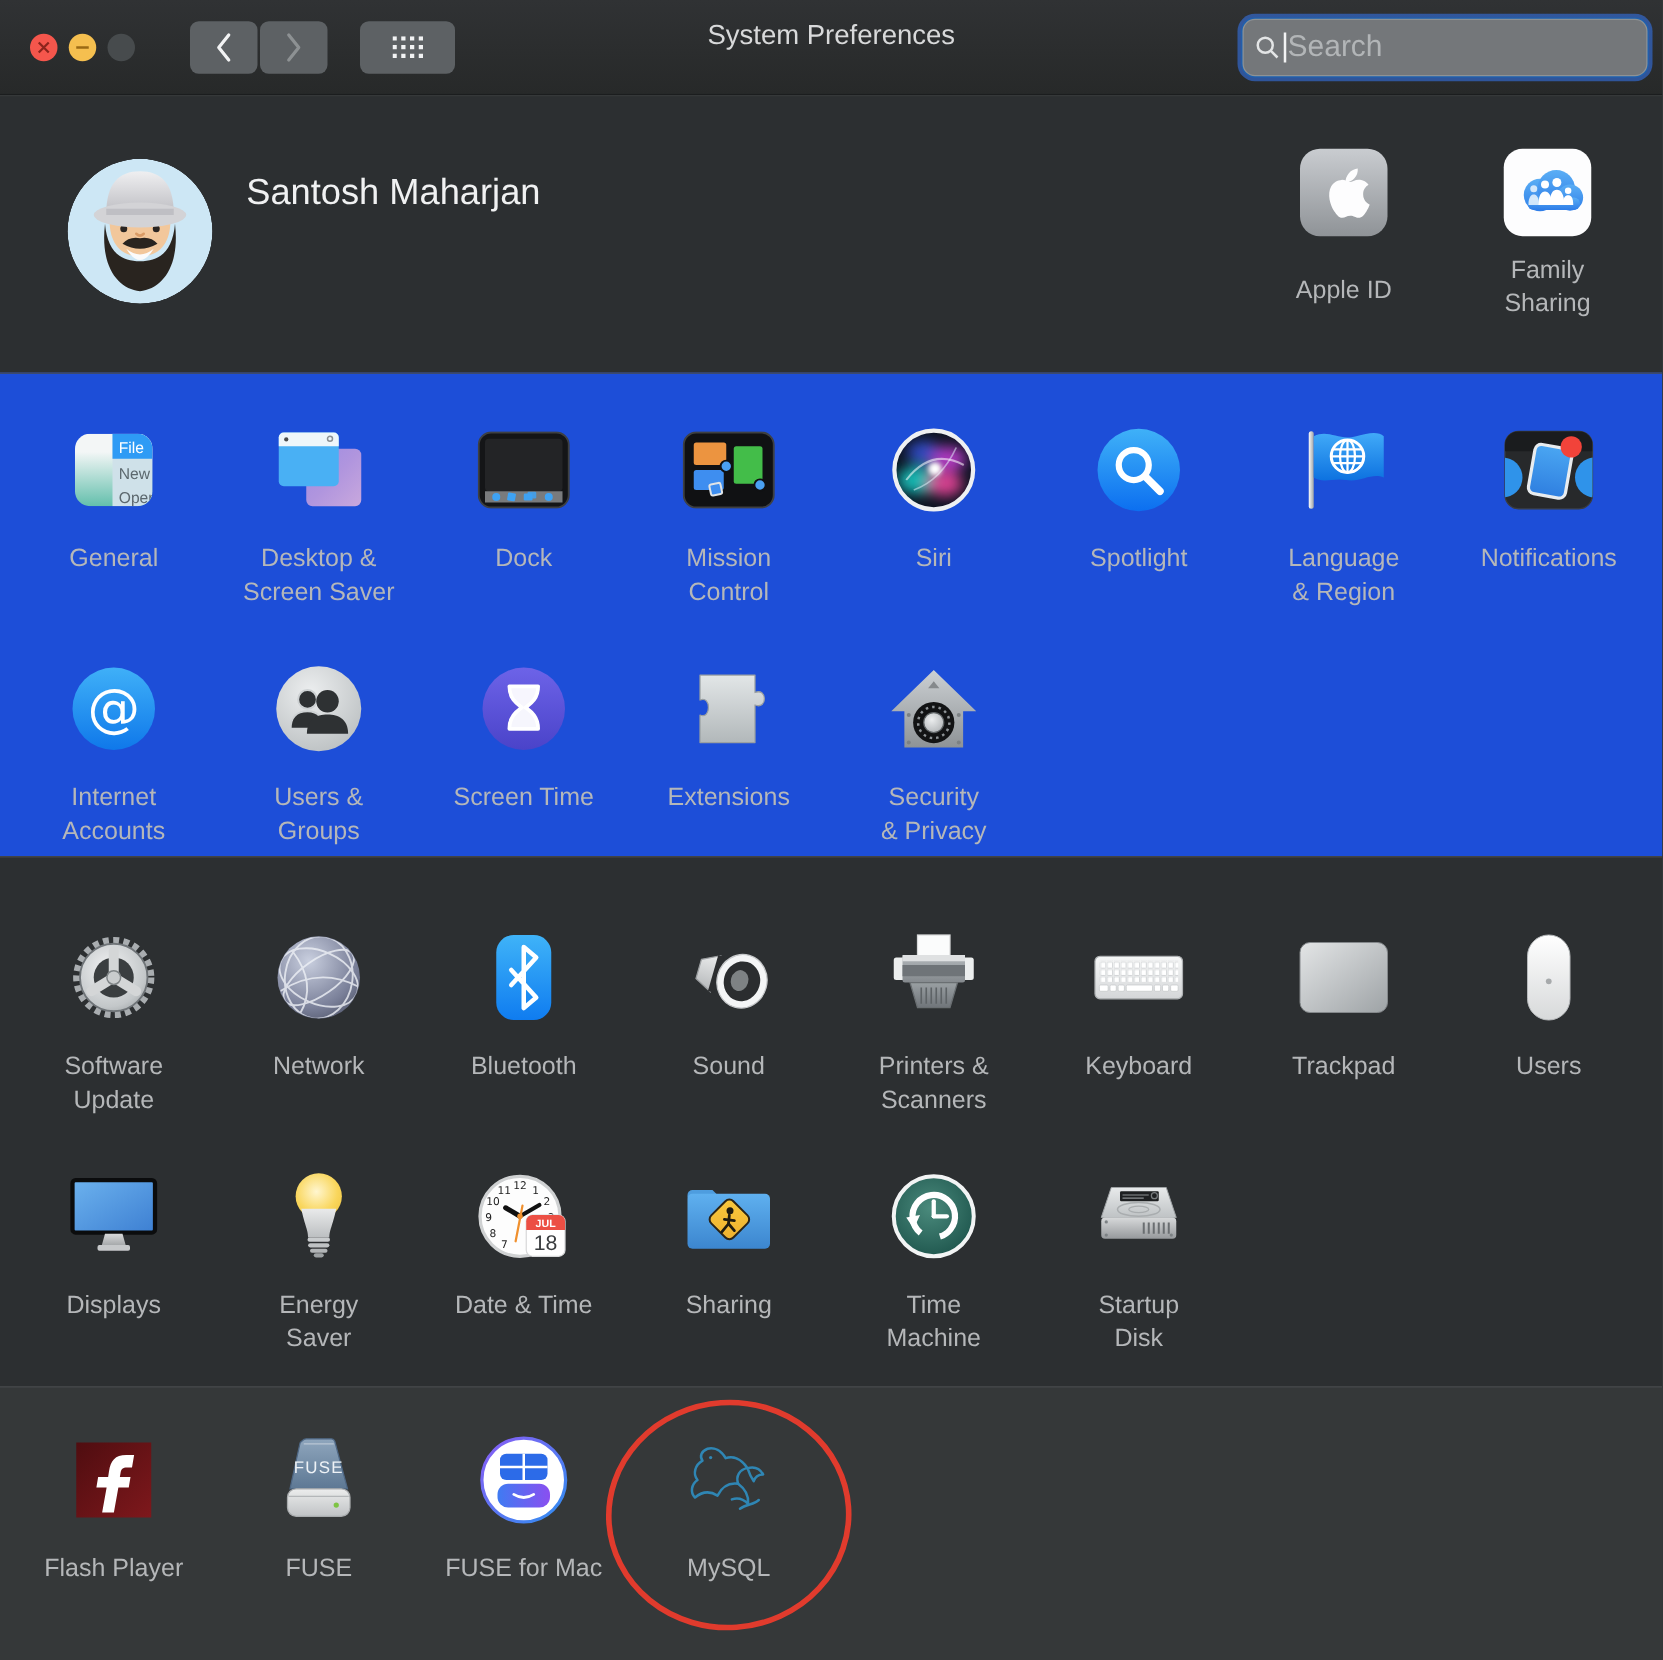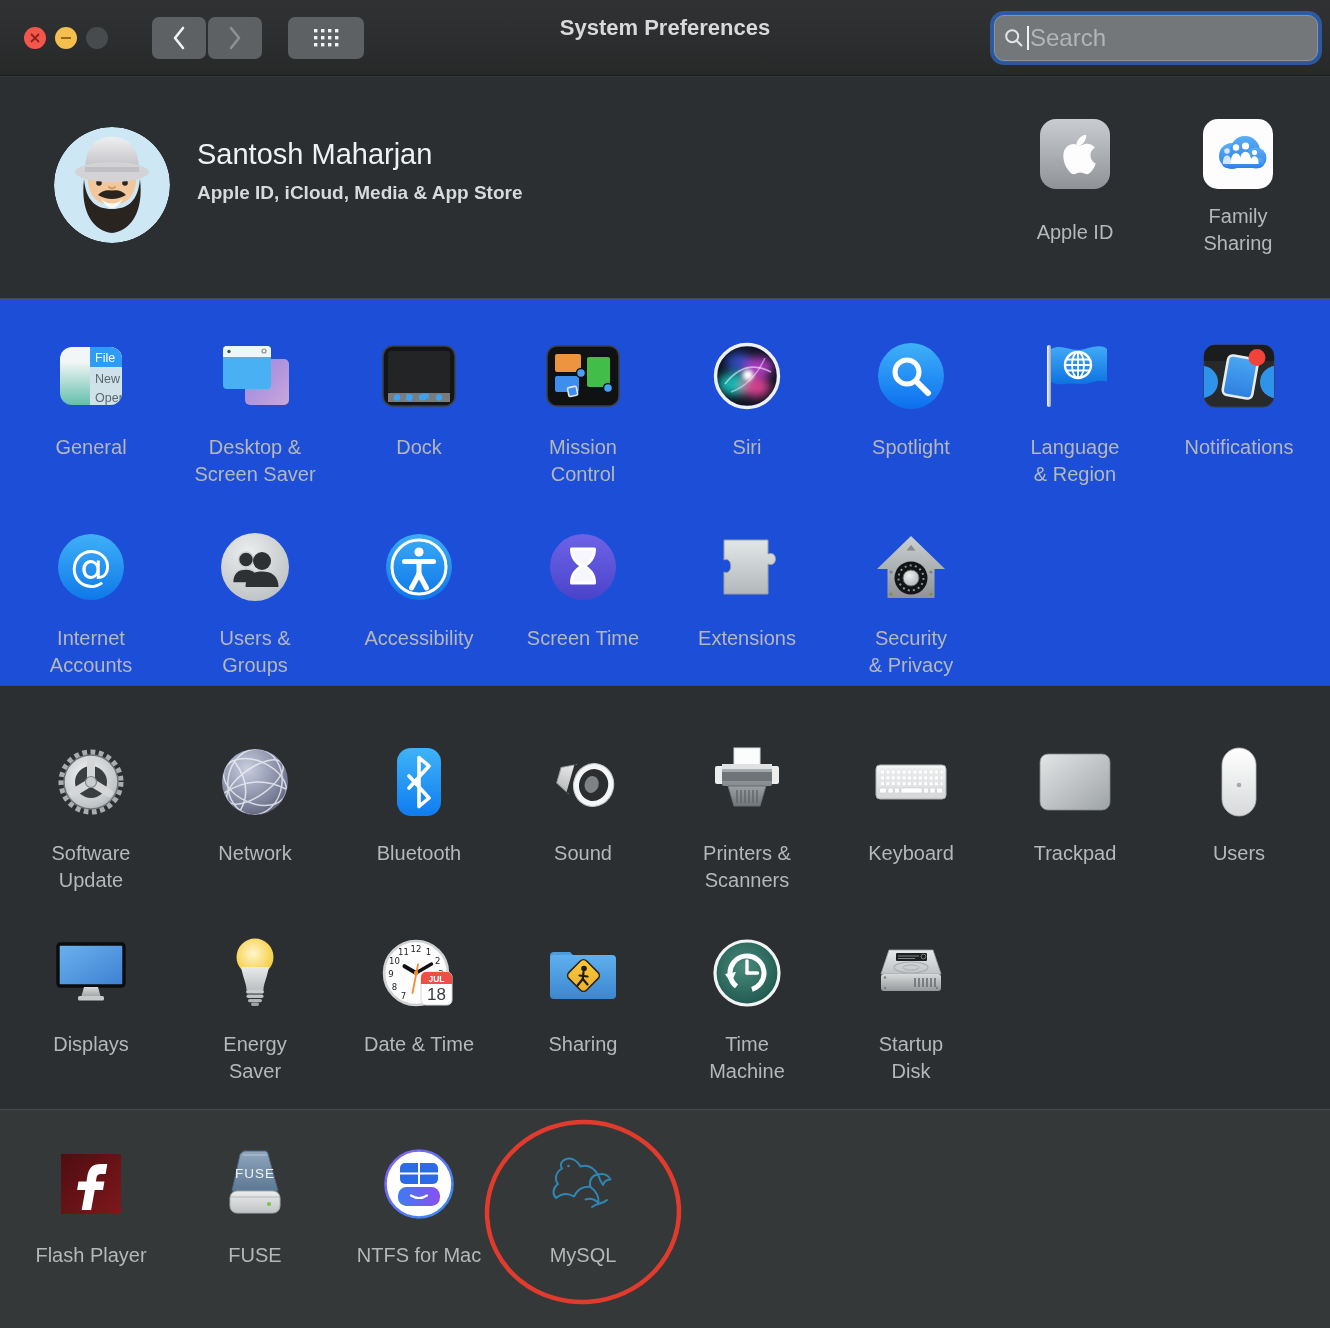--- a/index.html
+++ b/index.html
@@ -15,21 +15,21 @@
   .tl.close { background:#f5564c; }
   .tl.min   { background:#f5bf4f; }
   .tl.zoomd { background:#474b4d; }
   .navgroup { position:absolute; left:152px; top:17px; display:flex; gap:2px; }
   .tb-btn { background:#5d6164; border:none; border-radius:7px; height:42px;
     display:flex; align-items:center; justify-content:center; }
   .tb-btn.nav { width:54px; }
   .tb-btn.grid { position:absolute; left:288px; top:17px; width:76px; }
   .win-title { position:absolute; left:0; right:0; top:0; height:56px;
     display:flex; align-items:center; justify-content:center;
-    color:#d8d9da; font-size:22px; font-weight:700; pointer-events:none; }
+    color:#d8d9da; font-size:22px; font-weight:400; pointer-events:none; }
   .searchwrap { position:absolute; right:12px; top:15px; width:324px; height:46px;
     background:#74777a; border-radius:10px; border:1px solid #8f9294;
     box-shadow:0 0 0 1px #1e62b0, 0 0 0 4px rgba(52,120,246,.55);
     display:flex; align-items:center; }
   .searchwrap svg { margin-left:9px; flex:none; }
   .caret { width:2px; height:24px; background:#f2f3f4; margin-left:3px; flex:none; }
   .searchwrap input { flex:1; background:transparent; border:none; outline:none;
     font-size:24px; color:#0f172a; padding-left:1px; font-family:inherit; }
   .searchwrap input::placeholder { color:#b2b5b7; }
 
@@ -147,21 +147,20 @@
           <path d="M38.5 50 Q45 46.5 51 50" stroke="#2a2522" stroke-width="2.6" fill="none" stroke-linecap="round"></path>
           <path d="M65 50 Q71 46.5 77.5 50" stroke="#2a2522" stroke-width="2.6" fill="none" stroke-linecap="round"></path>
           <path d="M55 60 Q58 63 61 60" stroke="#d99b66" stroke-width="2" fill="none" stroke-linecap="round"></path>
           <path d="M31 44 C31 20 41 10 58 10 C75 10 85 20 85 44 Z" fill="url(#hat)"></path>
           <ellipse cx="58" cy="45" rx="37" ry="10" fill="#d3d3d6"></ellipse>
           <path d="M31 40 H85 L85 45 H31 Z" fill="#b7b7bc" opacity=".7"></path>
         </g>
       </svg>
     </div>
     <div class="acc-name">Santosh Maharjan</div>
-    <div class="acc-sub">Apple ID, iCloud, Media &amp; App Store</div>
 
     <div class="shortcut sc-apple">
       <div class="icon-box">
         <svg viewBox="0 0 72 72" width="72" height="72">
           <defs>
               <linearGradient id="aid" x1="0" y1="0" x2="0" y2="1">
                 <stop offset="0" stop-color="#c9ccd0"></stop>
                 <stop offset="1" stop-color="#8f9397"></stop>
               </linearGradient>
             </defs>
@@ -429,42 +428,20 @@
               <path d="M12.5 51 C12.5 41 18.5 37 26 37 C30 37 33.5 38.3 35.8 41 L35.8 51 Z" stroke="#cdd1d3" stroke-width="1.6"></path>
               <circle cx="42" cy="29" r="9"></circle>
               <path d="M25.5 55 C25.5 43.5 33 39.5 42 39.5 C51 39.5 58.5 43.5 58.5 55 Z"></path>
             </g>
           </svg>
         </div>
         <div class="label">Users &amp;
 Groups</div>
       </div>
 
-      <div class="cell">
-        <div class="icon-box">
-          <svg viewBox="0 0 68 68" width="68" height="68">
-            <defs>
-                <linearGradient id="acb" x1="0" y1="0" x2="0" y2="1">
-                  <stop offset="0" stop-color="#3aacf6"></stop>
-                  <stop offset="1" stop-color="#0e76e8"></stop>
-                </linearGradient>
-              </defs>
-            <circle cx="34" cy="34" r="33" fill="url(#acb)"></circle>
-            <circle cx="34" cy="34" r="27" stroke="#ffffff" stroke-width="3" fill="none"></circle>
-            <circle cx="34" cy="19" r="4.6" fill="#ffffff"></circle>
-            <g stroke="#ffffff" stroke-width="5" stroke-linecap="round" fill="none">
-              <path d="M19.5 28.5 H48.5"></path>
-                <path d="M34 28.5 V41"></path>
-              <path d="M34 41 L26.5 55"></path>
-                <path d="M34 41 L41.5 55"></path>
-            </g>
-          </svg>
-        </div>
-        <div class="label">Accessibility</div>
-      </div>
 
       <div class="cell">
         <div class="icon-box">
           <svg viewBox="0 0 68 68" width="68" height="68">
             <defs>
                 <linearGradient id="stb" x1="0" y1="0" x2="0" y2="1">
                   <stop offset="0" stop-color="#6d63e8"></stop>
                   <stop offset="1" stop-color="#4a43c9"></stop>
                 </linearGradient>
               </defs>
@@ -941,21 +918,21 @@
             <circle cx="36" cy="36" r="33.5" fill="#ffffff" stroke="url(#ntr)" stroke-width="2.6"></circle>
             <rect x="17" y="15" width="38" height="21" rx="5" fill="#2c6be8"></rect>
             <g stroke="#ffffff" stroke-width="2">
                 <path d="M36 15 V36"></path>
                 <path d="M17 25.5 H55"></path>
               </g>
             <rect x="15" y="39" width="42" height="19" rx="8.5" fill="url(#ntb)"></rect>
             <path d="M28 47.5 Q36 52.5 44 47.5" stroke="#ffffff" stroke-width="2.2" fill="none" stroke-linecap="round"></path>
           </svg>
         </div>
-        <div class="label">NTFS for Mac</div>
+        <div class="label">FUSE for Mac</div>
       </div>
 
       <div class="cell">
         <div class="icon-box">
           <svg viewBox="0 0 78 62" width="78" height="62">
             <g fill="none" stroke="#2f86b4" stroke-width="2" stroke-linejoin="round" stroke-linecap="round">
               <path d="M22 6 C17 8 15.5 12 18 15.5 C12 19 10 26 14 31 C9 34.5 8 41 12 45 C18 40 24.5 40 30 43.5 C33.5 36.5 39.5 33 46.5 34 C44.5 28 47.5 22.5 54 21.5 C49 14 42.5 11.5 36.5 13.5 C33 7.5 27.5 4.5 22 6 Z"></path>
               <path d="M54 21.5 C59.5 20 64 22 66.5 26.5 C62.5 26.5 60 28.5 59 32 C56.5 28.5 55 24.5 54 21.5 Z"></path>
               <path d="M46.5 34 C52 38 55 44 54.5 50 C51 46.5 46 45 41.5 46.5"></path>
               <path d="M48 54 C53 50 59 51 63 47"></path>

